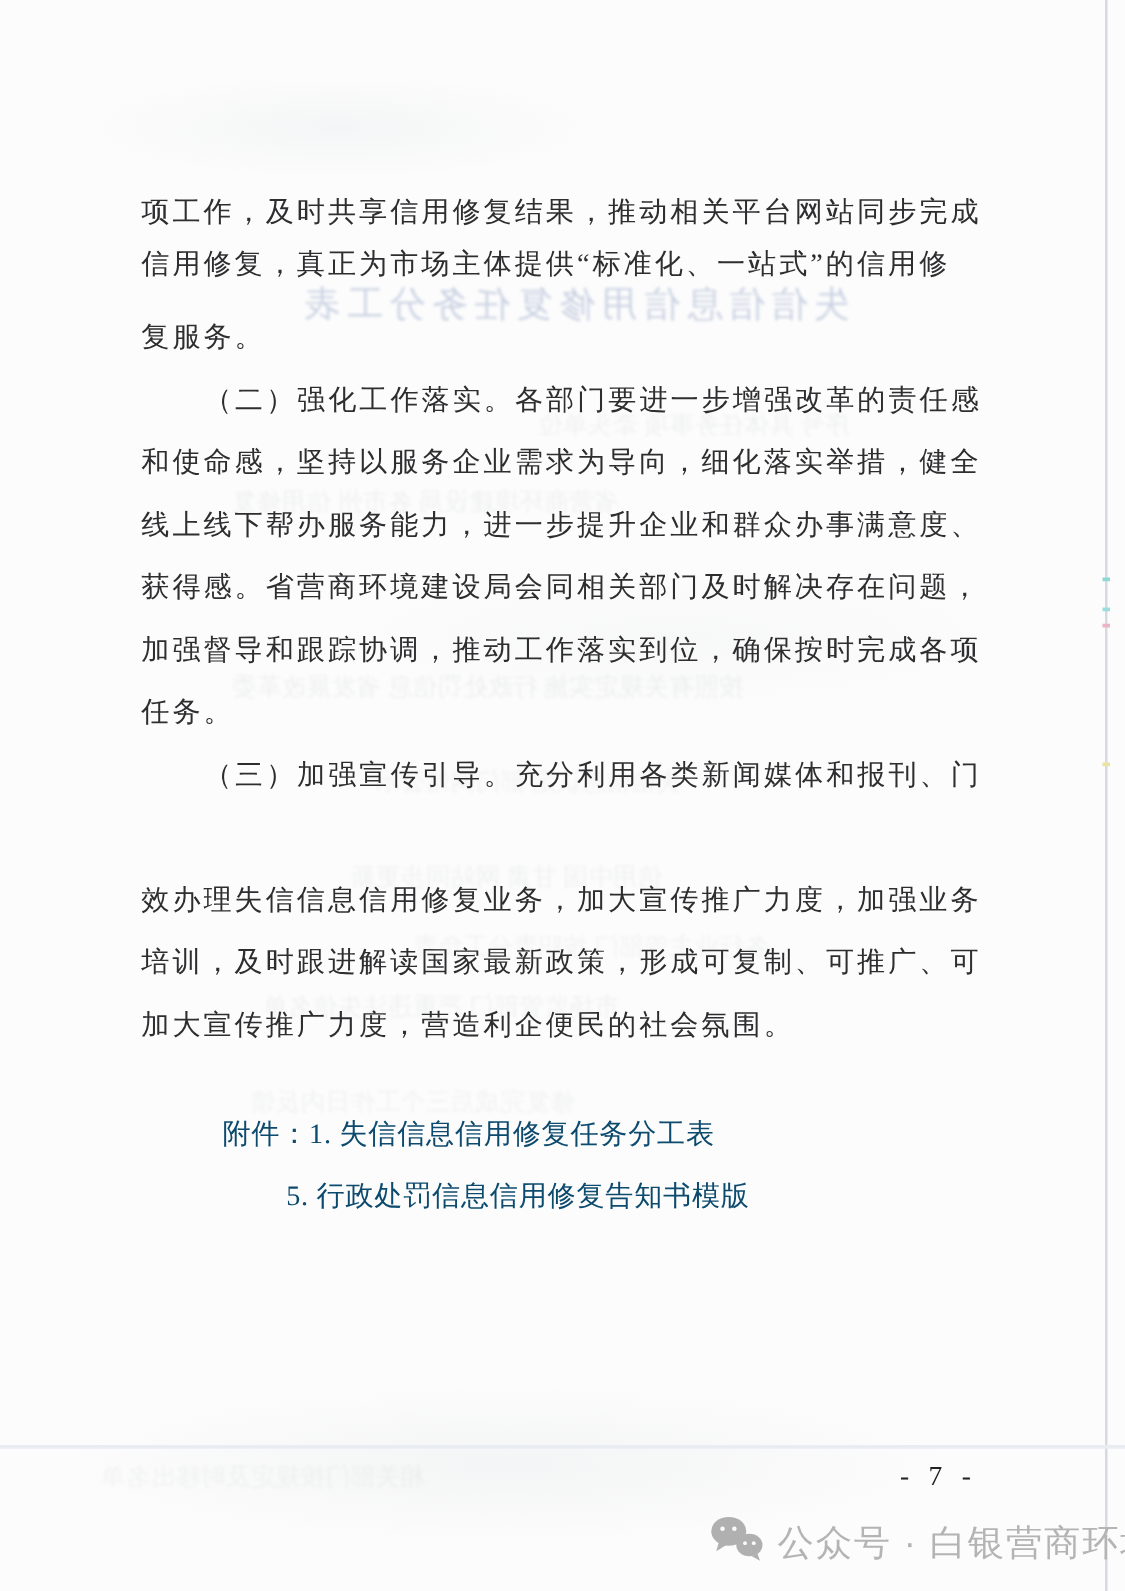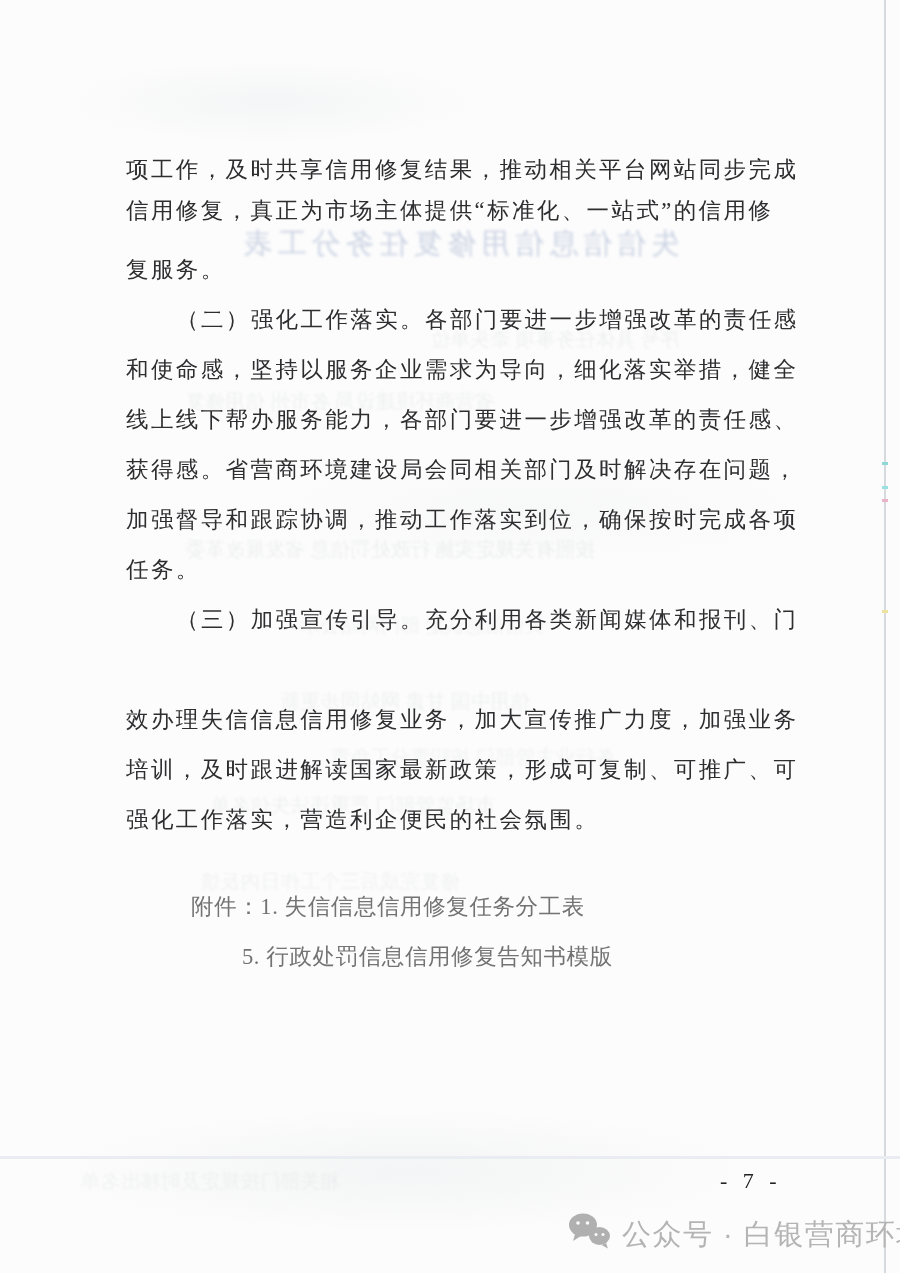--- a/index.html
+++ b/index.html
@@ -12,24 +12,24 @@
   .page::before{
     content:"";position:absolute;inset:0;
     background:
       radial-gradient(ellipse 300px 60px at 30% 8%, rgba(210,215,220,.18), transparent 70%),
       radial-gradient(ellipse 400px 80px at 60% 40%, rgba(210,218,214,.12), transparent 70%),
       radial-gradient(ellipse 500px 90px at 45% 92%, rgba(200,205,210,.16), transparent 70%);
     pointer-events:none;
   }
   .bline{
     position:absolute;left:113px;font-size:22.5px;letter-spacing:2.4px;
-    color:#2e2e30;white-space:nowrap;line-height:30px;margin-left:13px;
+    color:#2e2e30;white-space:nowrap;line-height:30px;
   }
   .ind{left:163px;}
-  .att{letter-spacing:0.6px;color:#737373;}
+  .att{letter-spacing:0.6px;color:#0c4a6e;}
   .pageno{
     position:absolute;top:1168px;left:720px;font-size:22px;color:#222;
     letter-spacing:5px;white-space:nowrap;
   }
   
   .bleed{
     position:absolute;transform:scaleX(-1);filter:blur(1.3px);
     white-space:nowrap;font-size:20px;color:#7d8f86;pointer-events:none;
   }
   .bleed-title{
@@ -65,28 +65,28 @@
   <div class="bleed" style="top:744px;left:330px;opacity:.09">各行业主管部门 按职责分工负责</div>
   <div class="bleed" style="top:792px;left:210px;opacity:.10">市场监管部门 严重违法失信名单</div>
   <div class="bleed" style="top:868px;left:200px;opacity:.09">修复完成后三个工作日内反馈</div>
   <div class="bleed" style="top:1168px;left:80px;opacity:.08">相关部门按规定及时移出名单</div>
 
   <div class="bline" style="top:155px">项工作，及时共享信用修复结果，推动相关平台网站同步完成</div>
   <div class="bline" style="top:196px">信用修复，真正为市场主体提供“标准化、一站式”的信用修</div>
   <div class="bline" style="top:255px">复服务。</div>
   <div class="bline ind" style="top:305px">（二）强化工作落实。各部门要进一步增强改革的责任感</div>
   <div class="bline" style="top:355px">和使命感，坚持以服务企业需求为导向，细化落实举措，健全</div>
-  <div class="bline" style="top:405px">线上线下帮办服务能力，各部门要进一步增强改革的责任感、</div>
+  <div class="bline" style="top:405px">线上线下帮办服务能力，进一步提升企业和群众办事满意度、</div>
   <div class="bline" style="top:455px">获得感。省营商环境建设局会同相关部门及时解决存在问题，</div>
   <div class="bline" style="top:505px">加强督导和跟踪协调，推动工作落实到位，确保按时完成各项</div>
   <div class="bline" style="top:555px">任务。</div>
   <div class="bline ind" style="top:605px">（三）加强宣传引导。充分利用各类新闻媒体和报刊、门</div>
   <div class="bline" style="top:705px">效办理失信信息信用修复业务，加大宣传推广力度，加强业务</div>
   <div class="bline" style="top:755px">培训，及时跟进解读国家最新政策，形成可复制、可推广、可</div>
-  <div class="bline" style="top:805px">强化工作落实，营造利企便民的社会氛围。</div>
+  <div class="bline" style="top:805px">加大宣传推广力度，营造利企便民的社会氛围。</div>
 
   <div class="bline att" style="top:892px;left:178px">附件：1. 失信信息信用修复任务分工表</div>
   <div class="bline att" style="top:942px;left:229px">5. 行政处罚信息信用修复告知书模版</div>
 
   <div class="scanline-v"></div>
   <div class="scanline-h"></div>
   <div class="tick" style="top:462px;background:#8fd8d6"></div>
   <div class="tick" style="top:486px;background:#9adfdf"></div>
   <div class="tick" style="top:499px;background:#eab4c6"></div>
   <div class="tick" style="top:610px;background:#ece49e"></div>

